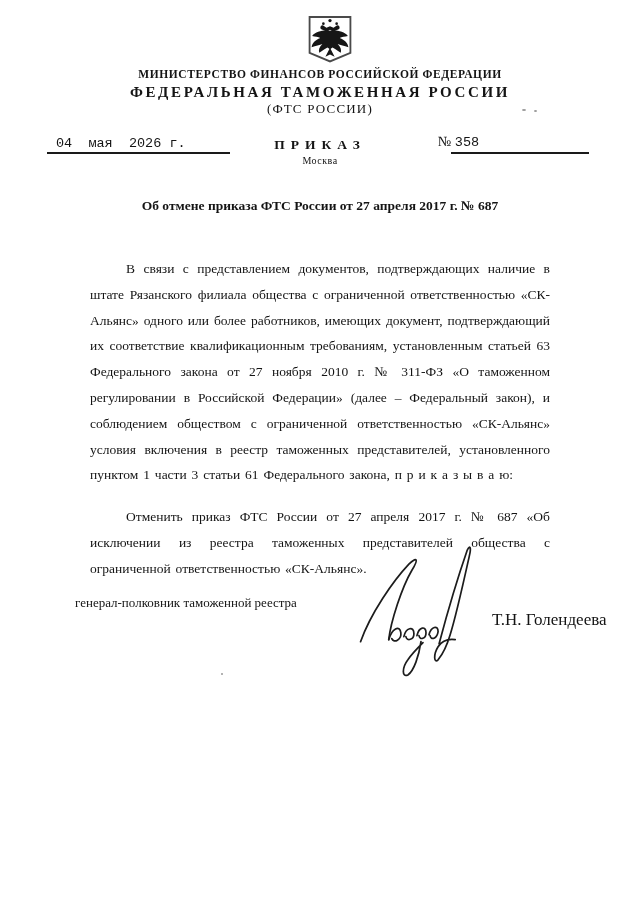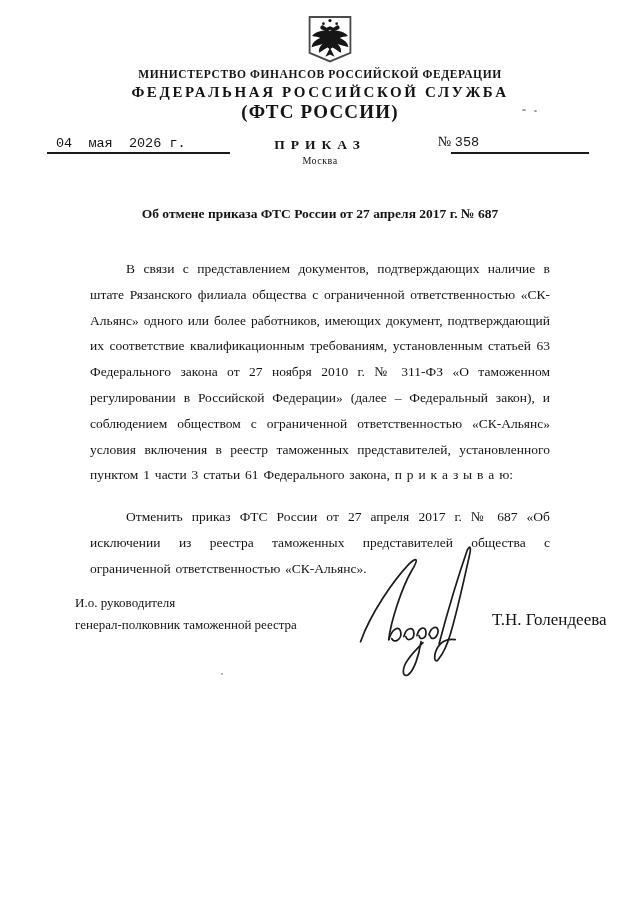--- a/index.html
+++ b/index.html
@@ -26,22 +26,22 @@
     letter-spacing: 0.6px;
   }
   .hdr-service {
     top: 84px;
     font-size: 15px;
     font-weight: bold;
     letter-spacing: 2.6px;
   }
   .hdr-abbr {
     top: 101px;
-    font-size: 19px;
-    font-weight: bold;
+    font-size: 13px;
+    font-weight: normal;
     letter-spacing: 1.2px;
   }
   .hdr-prikaz {
     top: 137px;
     font-size: 13.5px;
     font-weight: bold;
     letter-spacing: 6px;
   }
   .emblem {
     left: 306px;
@@ -79,21 +79,21 @@
     width: 138px;
     height: 1.6px;
     background: #1a1a1a;
   }
   .city {
     top: 155px;
     font-size: 10px;
     letter-spacing: 0.5px;
   }
   .doc-title {
-    top: 206px;
+    top: 198px;
     font-size: 13.5px;
     font-weight: bold;
   }
   .body-text {
     left: 74px;
     top: 240px;
     width: 492px;
     font-size: 13.5px;
     line-height: 25.8px;
     text-align: justify;
@@ -137,41 +137,40 @@
       <circle cx="23" cy="5.5" r="1.6"></circle>
       <circle cx="16.5" cy="8.5" r="1.3"></circle>
       <circle cx="29.5" cy="8.5" r="1.3"></circle>
       <path d="M16,10 C13.8,10 13,12 14,13.8 L20,16.5 L23,14.5 L26,16.5 L32,13.8 C33,12 32.2,10 30,10 L26.5,12.5 L23,11 L19.5,12.5 Z"></path>
       <path d="M23,15.5 C17,14.5 9,16 5.5,20.5 C8.5,21 11.5,21.5 13.5,22.5 C8.5,24.5 5.5,27.5 5,31.5 C9,30.5 13,29.5 15.5,28.5 C12.5,31.5 11.5,34.5 12.5,37 C15.5,35 18.5,33 20.5,31.8 L23,33.5 L25.5,31.8 C27.5,33 30.5,35 33.5,37 C34.5,34.5 33.5,31.5 30.5,28.5 C33,29.5 37,30.5 41,31.5 C40.5,27.5 37.5,24.5 32.5,22.5 C34.5,21.5 37.5,21 40.5,20.5 C37,16 29,14.5 23,15.5 Z"></path>
       <path d="M23,32 L18.5,41 L23,38.8 L27.5,41 Z"></path>
     </g>
   </svg>
 
   <div class="abs center-line hdr-ministry">МИНИСТЕРСТВО ФИНАНСОВ РОССИЙСКОЙ ФЕДЕРАЦИИ</div>
-  <div class="abs center-line hdr-service">ФЕДЕРАЛЬНАЯ РОССИЙСКОЙ СЛУЖБА</div>
+  <div class="abs center-line hdr-service">ФЕДЕРАЛЬНАЯ ТАМОЖЕННАЯ РОССИИ</div>
   <div class="abs center-line hdr-abbr">(ФТС РОССИИ)</div>
   <div class="abs center-line hdr-prikaz">ПРИКАЗ</div>
 
   <div class="abs date-field">04  мая  2026 г.</div>
   <div class="abs date-underline"></div>
 
   <div class="abs number-wrap"><span>№ </span><span class="num">358</span></div>
   <div class="abs number-underline"></div>
 
   <div class="abs center-line city">Москва</div>
 
   <div class="abs center-line doc-title">Об отмене приказа ФТС России от 27 апреля 2017 г. № 687</div>
 
   <div class="abs body-text">
     <p>В связи с представлением документов, подтверждающих наличие в штате Рязанского филиала общества с ограниченной ответственностью «СК-Альянс» одного или более работников, имеющих документ, подтверждающий их соответствие квалификационным требованиям, установленным статьей 63 Федерального закона от 27 ноября 2010 г. № 311-ФЗ «О таможенном регулировании в Российской Федерации» (далее – Федеральный закон), и соблюдением обществом с ограниченной ответственностью «СК-Альянс» условия включения в реестр таможенных представителей, установленного пунктом 1 части 3 статьи 61 Федерального закона, п р и к а з ы в а ю:</p>
     <p>Отменить приказ ФТС России от 27 апреля 2017 г. № 687 «Об исключении из реестра таможенных представителей общества с ограниченной ответственностью «СК-Альянс».</p>
   </div>
 
   <div class="abs sig-position">
-    <div>И.о. руководителя</div>
     <div>генерал-полковник таможенной реестра</div>
   </div>
 
   <svg class="abs sig-scribble" viewBox="0 0 150 145" xmlns="http://www.w3.org/2000/svg" aria-hidden="true">
     <g stroke="#1c1c1c" stroke-width="1.7" fill="none" stroke-linecap="round">
       <path d="M10,100 C20,72 42,40 58,23 C66,15 68,18 61,29 C51,46 40,80 38,98"></path>
       <path d="M38,98 C41,87 49,83 50,91 C51,98 43,102 41,97 M53,95 C55,86 63,84 63,92 C63,98 56,100 55,95 M66,94 C68,85 75,84 75,91 C75,97 69,99 68,94 M78,93 C80,85 87,83 87,90 C86,97 80,99 79,94"></path>
       <path d="M70,100 C68,114 63,129 57,133 C51,136 51,126 57,118 C61,112 67,106 72,101"></path>
       <path d="M88,102 C96,72 108,32 116,9 C119,3 120,7 118,15 C112,42 105,74 99,93 C96,103 91,113 87,118 C83,122 82,113 87,105 C91,99 97,97 104,98"></path>
     </g>

